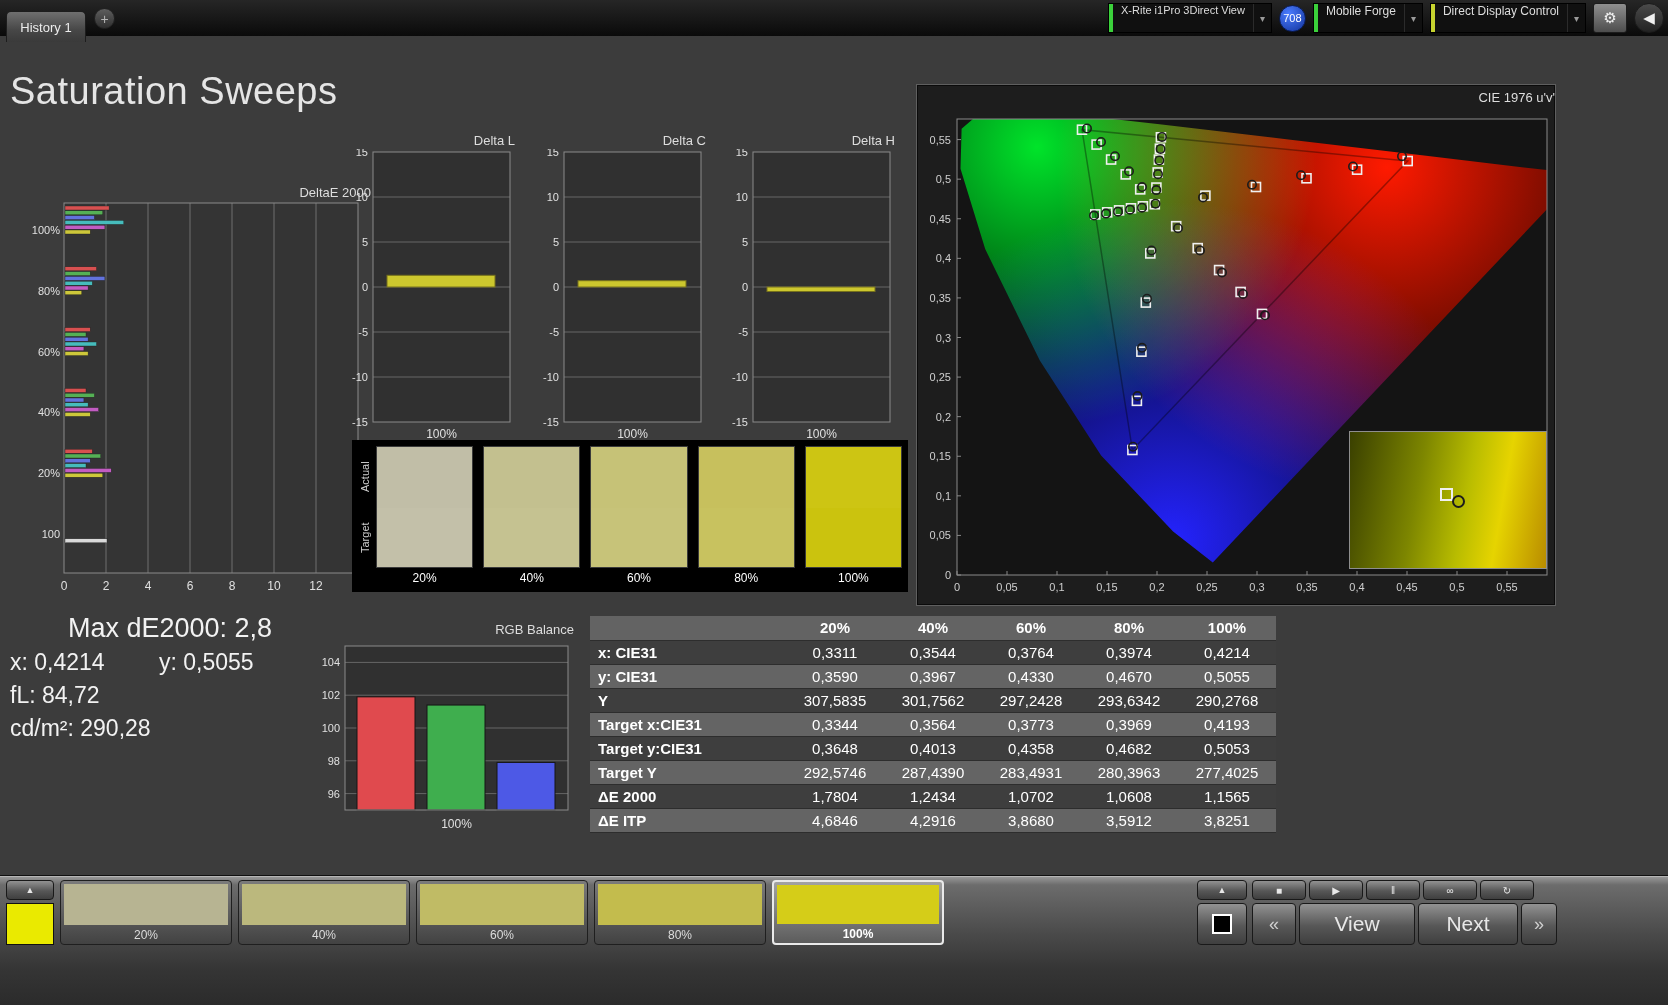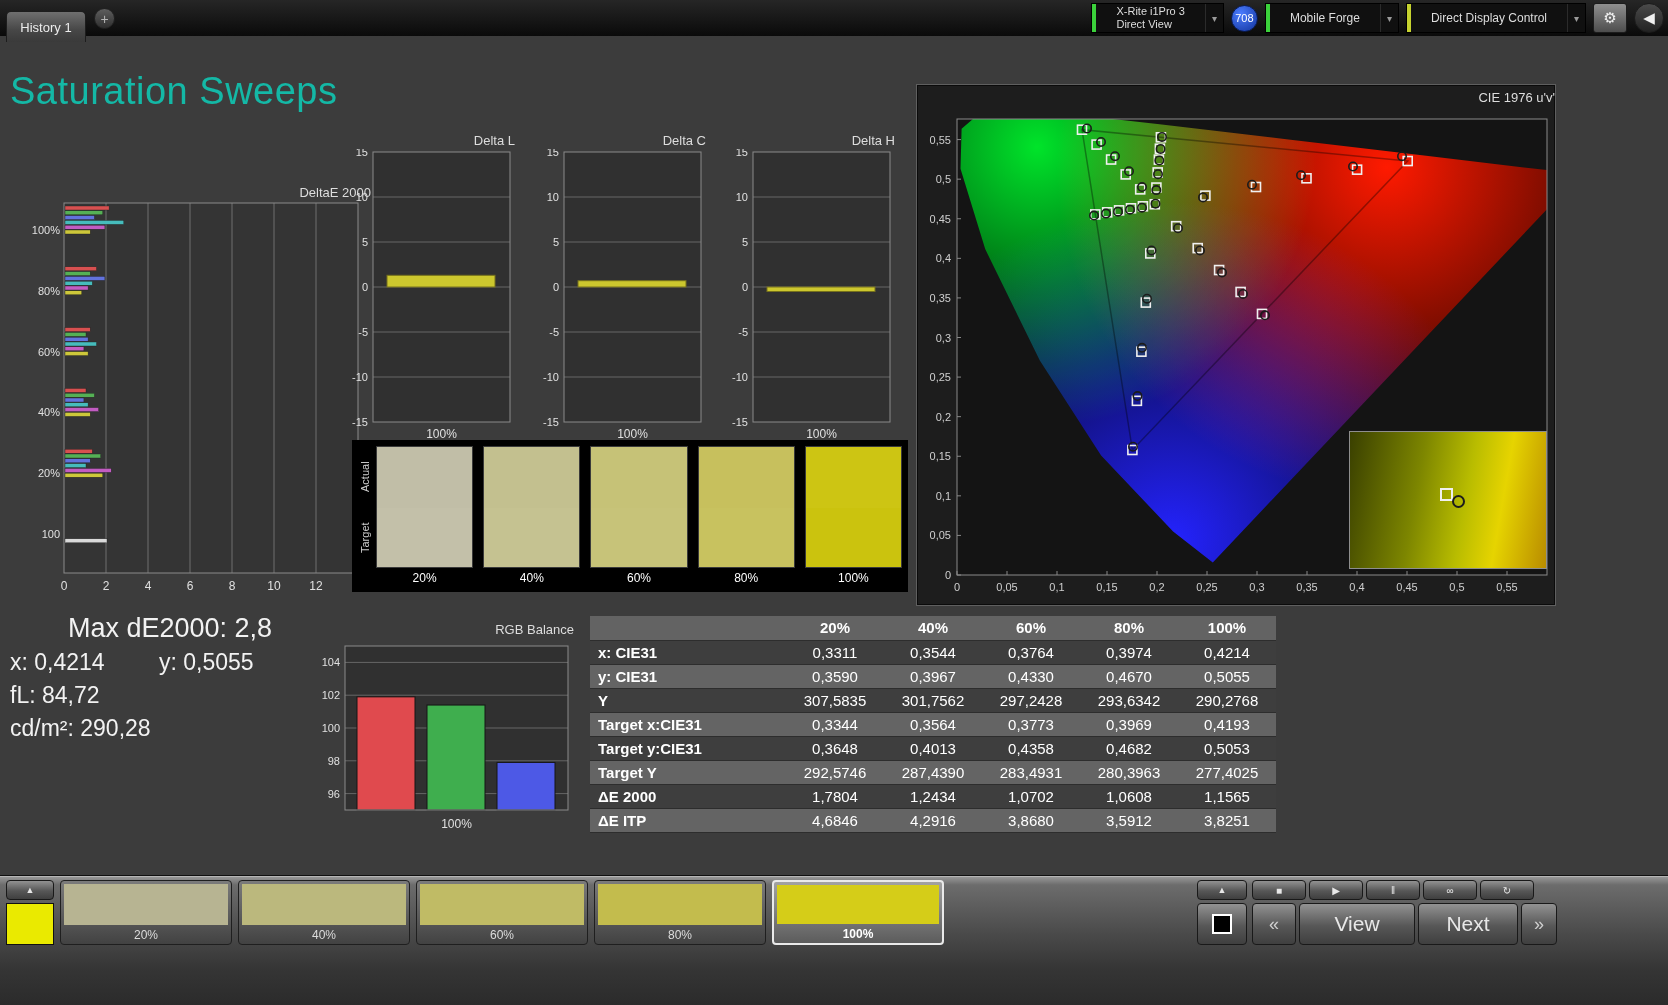--- a/index.html
+++ b/index.html
@@ -9,32 +9,32 @@
   
   #topbar{position:absolute;left:0;top:0;width:1668px;height:36px;background:linear-gradient(#262626,#0a0a0a);}
   .tab{position:absolute;left:6px;top:11px;width:80px;height:31px;background:linear-gradient(#6f6f6f,#474747 60%,#3a3a3a);
        border:1px solid #1d1d1d;border-bottom:none;border-radius:5px 5px 0 0;color:#ececec;font-size:13px;
        display:flex;align-items:center;justify-content:center;box-sizing:border-box;}
   .tab-add{position:absolute;left:94px;top:8px;width:21px;height:21px;border-radius:50%;
        background:linear-gradient(#5e5e5e,#2f2f2f);border:1px solid #222;color:#b5b5b5;text-align:center;line-height:20px;font-size:14px;box-sizing:border-box;}
   .topbar-right{position:absolute;right:4px;top:3px;height:30px;display:flex;align-items:center;gap:7px;}
   .dropdown{display:flex;align-items:stretch;background:#101010;border:1px solid #000;height:30px;color:#ddd;box-sizing:border-box;}
   .dd-accent{width:4px;}
-  .dd-body{padding:0 20px;display:flex;flex-direction:column;justify-content:center;font-size:11px;line-height:1.2;white-space:nowrap;}
+  .dd-body{padding:0 8px;display:flex;flex-direction:row;justify-content:center;font-size:11px;line-height:1.2;white-space:nowrap;}
   .dd-body span{display:block;}
   .dd-single{font-size:12px;}
   .dd-arrow{width:17px;display:flex;align-items:center;justify-content:center;color:#9a9a9a;border-left:1px solid #2b2b2b;font-size:10px;}
   .badge{width:27px;height:27px;border-radius:50%;background:radial-gradient(circle at 35% 30%,#4a7cff,#12339b);
        border:1px solid #0a1c55;color:#fff;font-size:11px;display:flex;align-items:center;justify-content:center;box-sizing:border-box;}
   .icon-btn{width:34px;height:30px;background:linear-gradient(#8f8f8f,#4d4d4d);border:1px solid #1c1c1c;border-radius:3px;
        color:#f0f0f0;display:flex;align-items:center;justify-content:center;font-size:15px;box-sizing:border-box;}
   .icon-btn.round{width:30px;border-radius:15px;background:linear-gradient(#4a4a4a,#222);}
 
   
-  #page-title{position:absolute;left:10px;top:70px;margin:0;font-size:38px;font-weight:400;color:#14b8a6;letter-spacing:.5px;}
+  #page-title{position:absolute;left:10px;top:70px;margin:0;font-size:38px;font-weight:400;color:#e5e5e5;letter-spacing:.5px;}
 
   
   .chartbox{position:absolute;}
   .chart-title{color:#ddd;font-size:13px;text-align:right;height:16px;line-height:16px;}
 
   
   #swatch-strip{position:absolute;left:352px;top:440px;width:556px;height:152px;background:#000;
        display:flex;padding:6px 6px 2px 2px;box-sizing:border-box;}
   .strip-rowlabels{width:22px;display:flex;flex-direction:column;color:#cfcfcf;font-size:11px;}
   .strip-rowlabels span{flex:1;display:flex;align-items:center;justify-content:center;writing-mode:vertical-rl;transform:rotate(180deg);}

